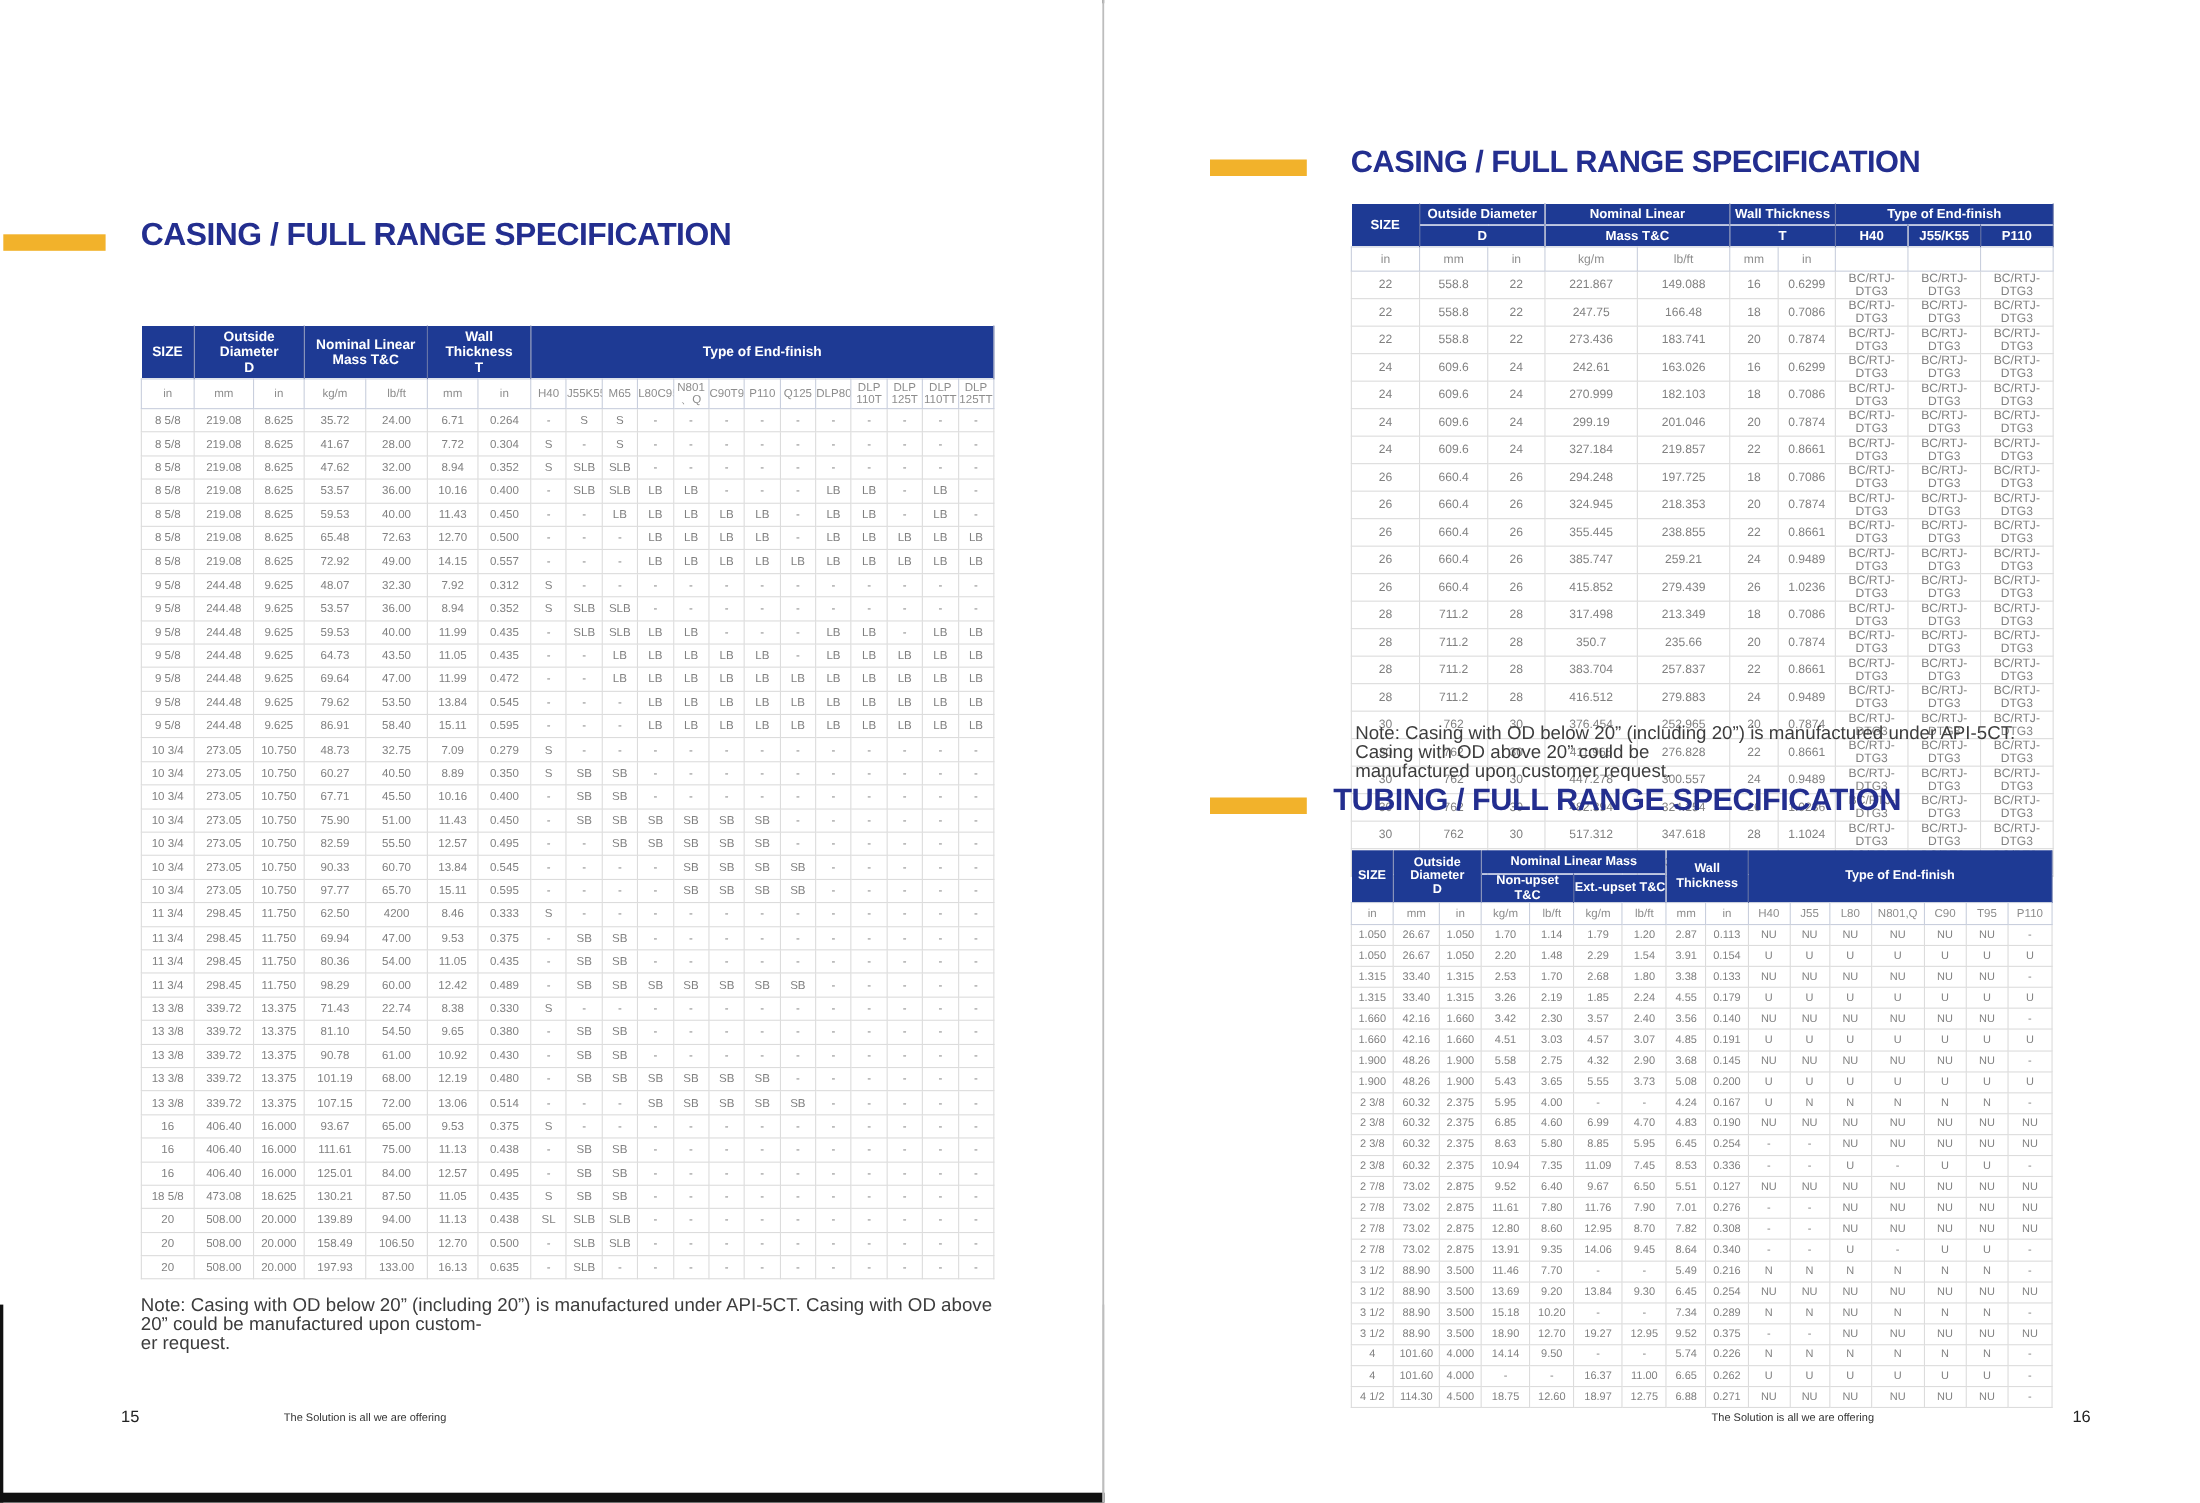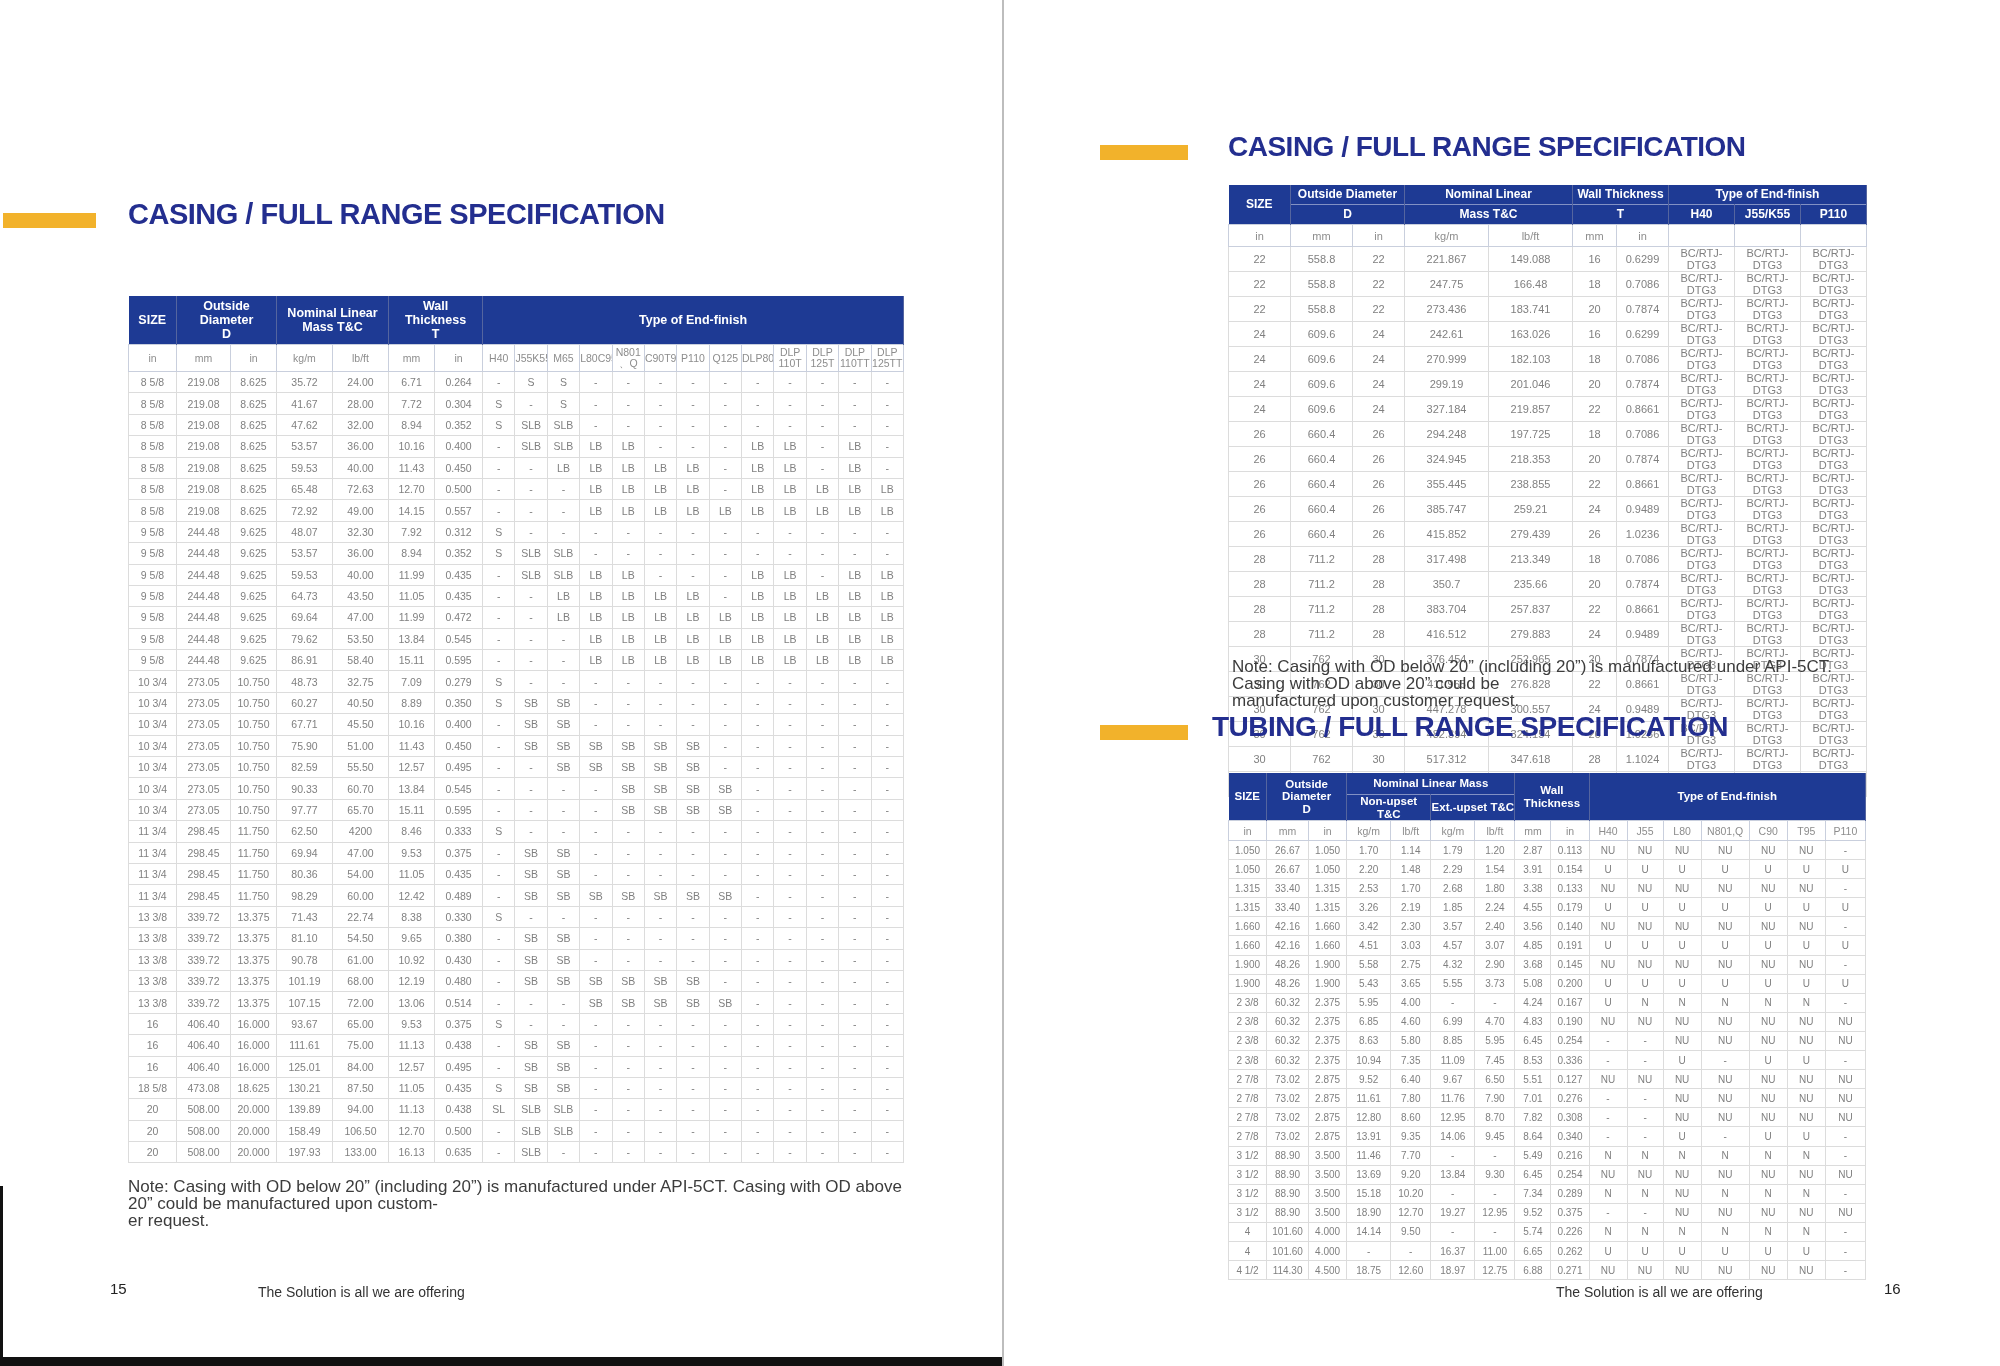--- a/index.html
+++ b/index.html
@@ -30,21 +30,21 @@
   #casing-right thead th{font-size:12px;line-height:13px;height:19px;}
   #casing-right tr.units td{font-size:11px;height:21px;}
   #casing-right tbody td{font-size:11px;height:17.2px;}
   
   #tubing{left:1228px;top:773px;width:638px;}
   #tubing thead th{font-size:11.5px;line-height:12.5px;height:21px;}
   #tubing tr.units td{font-size:10.5px;height:19px;}
   #tubing tbody td{font-size:10px;height:18.1px;}
   .note{position:absolute;color:#3c3c3c;font-size:17px;line-height:17px;}
   .pageno{position:absolute;color:#222;font-size:15px;}
-  .slogan{position:absolute;color:#333;font-size:14px;}
+  .slogan{position:absolute;color:#333;font-size:10px;}
 </style>
 </head>
 <body>
 
 <div class="edge" style="left:0;top:0;width:1004px;height:3px;"></div>
 <div class="edge" style="left:0;top:0;width:3px;height:1366px;"></div>
 <div class="edge" style="left:0;top:1357px;width:1004px;height:9px;"></div>
 <div class="gutter"></div>
 
 <div class="page" style="left:0;width:1002px;">

